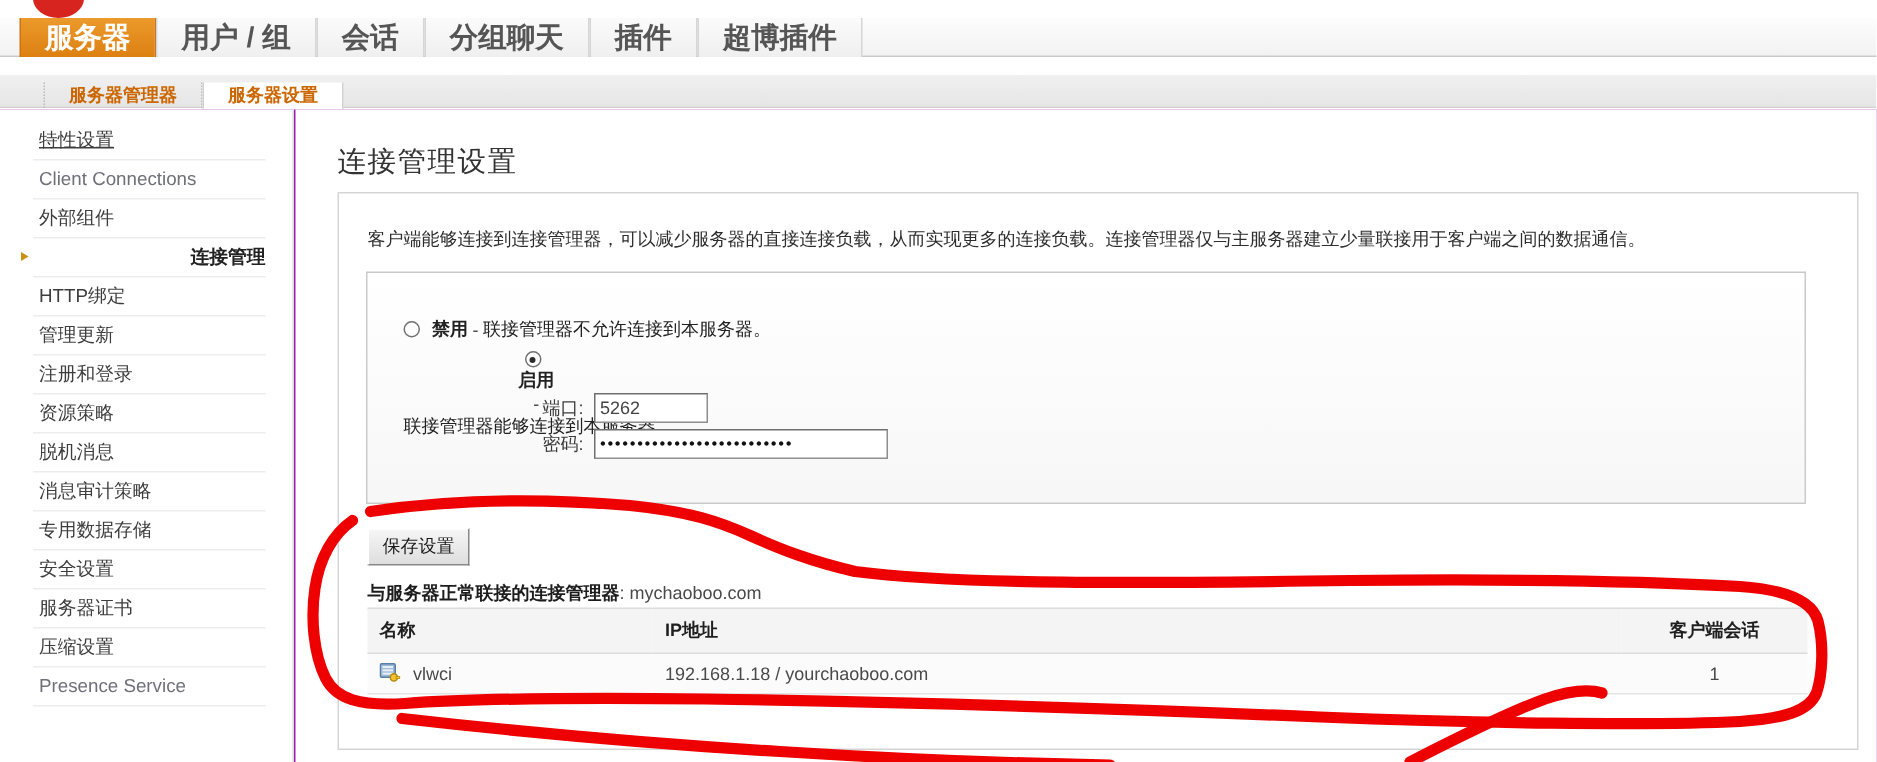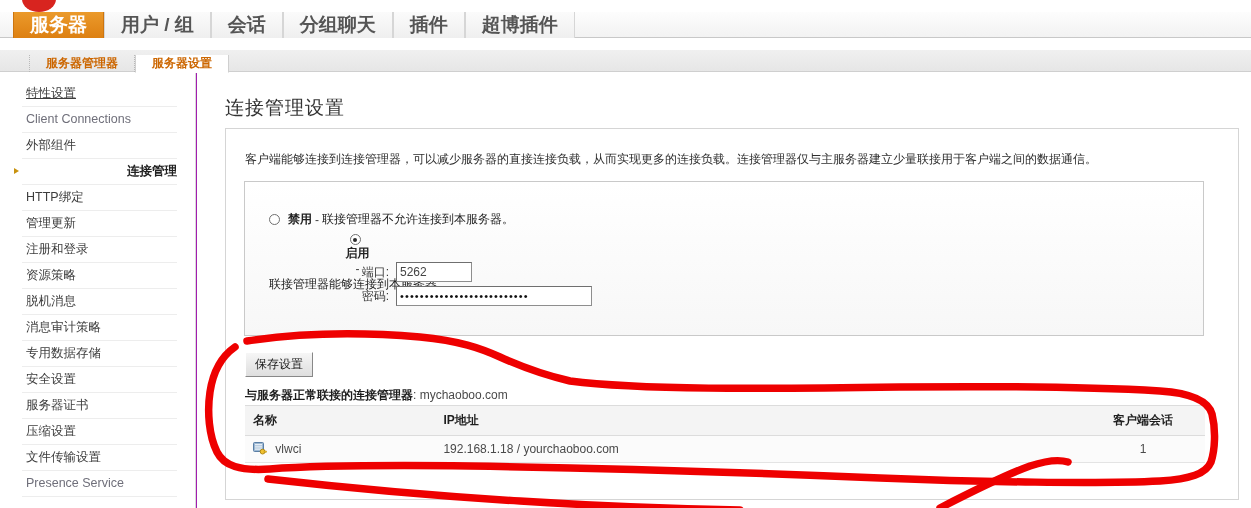--- a/index.html
+++ b/index.html
@@ -410,21 +410,20 @@
     <div class="side-item"><span>HTTP绑定</span></div>
     <div class="side-item"><span>管理更新</span></div>
     <div class="side-item"><span>注册和登录</span></div>
     <div class="side-item"><span>资源策略</span></div>
     <div class="side-item"><span>脱机消息</span></div>
     <div class="side-item"><span>消息审计策略</span></div>
     <div class="side-item"><span>专用数据存储</span></div>
     <div class="side-item"><span>安全设置</span></div>
     <div class="side-item"><span>服务器证书</span></div>
     <div class="side-item"><span>压缩设置</span></div>
-    <div class="side-item"><span>文件传输设置</span></div>
     <div class="side-item latin"><span>Presence Service</span></div>
   </div>
 
   <div id="main">
     <div id="page-title">连接管理设置</div>
 
     <div id="panel">
       <div id="panel-desc">客户端能够连接到连接管理器，可以减少服务器的直接连接负载，从而实现更多的连接负载。连接管理器仅与主服务器建立少量联接用于客户端之间的数据通信。</div>
 
       <div id="fieldset">

